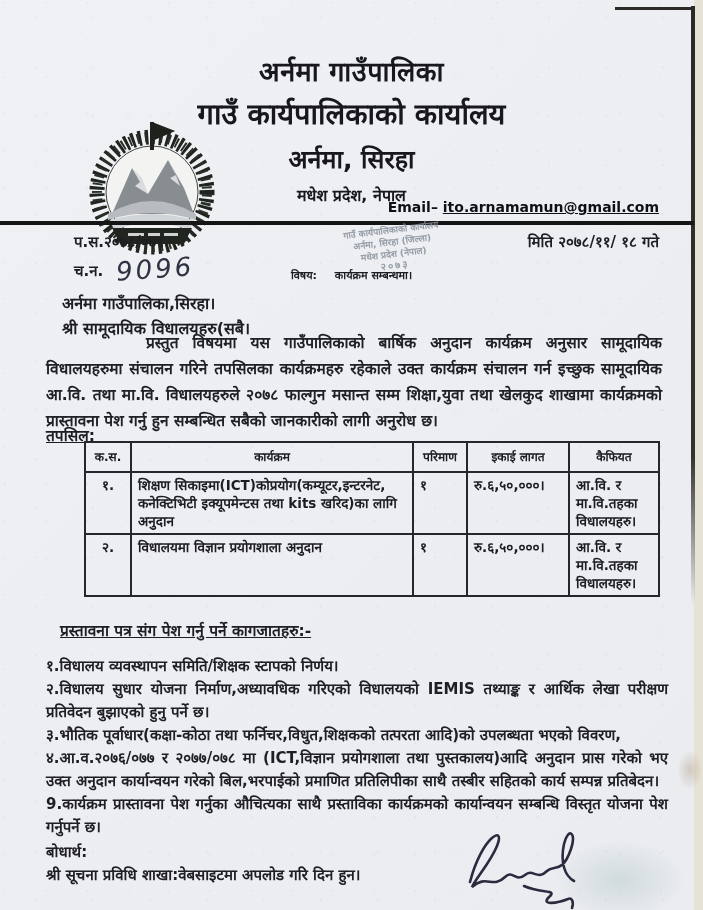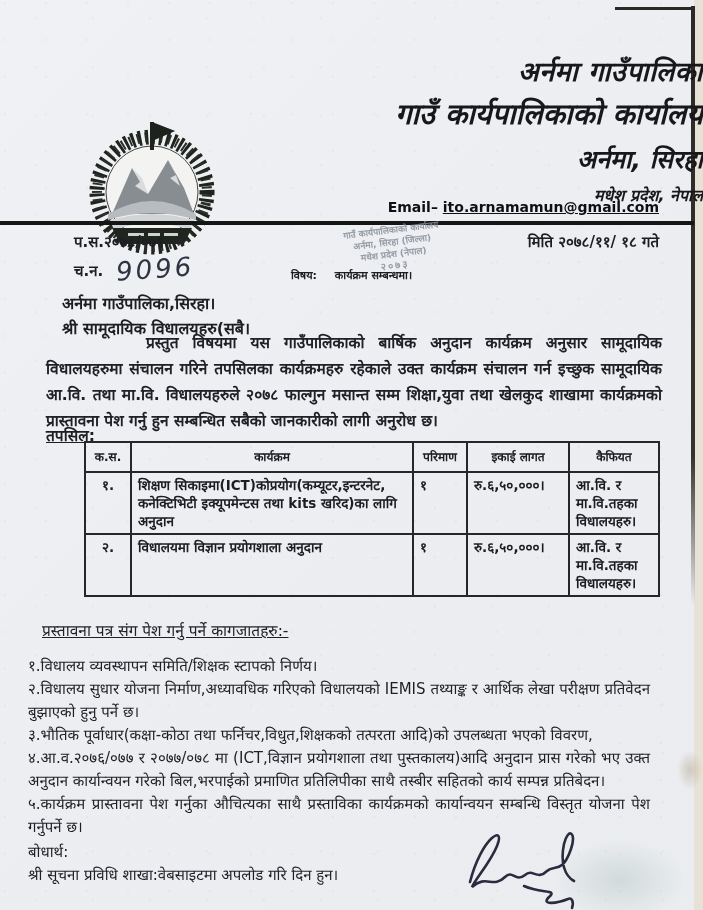--- a/index.html
+++ b/index.html
@@ -21,21 +21,21 @@
   .edge-strip{position:absolute;top:0;right:0;width:9px;height:100%;background:#e7e2d6;}
   .edge-line{position:absolute;top:6px;right:8px;width:4px;height:600px;
     background:linear-gradient(#2c2a26 0%,#35332e 75%,rgba(53,51,46,0) 100%);}
   .edge-top{position:absolute;top:7px;right:8px;width:80px;height:3px;background:#2c2a26;}
   .smudge-teal{position:absolute;right:18px;bottom:-10px;width:130px;height:80px;border-radius:50%;
     background:radial-gradient(ellipse at center, rgba(92,138,128,.18), rgba(92,138,128,0) 70%);}
   .smudge-warm{position:absolute;right:0;bottom:120px;width:26px;height:40px;border-radius:50%;
     background:radial-gradient(ellipse, rgba(130,95,50,.25), rgba(130,95,50,0) 70%);}
 
   
-  .hdr{position:absolute;left:0;width:100%;text-align:right;font-weight:bold;color:#17171c;font-style:italic;}
+  .hdr{position:absolute;left:0;width:100%;text-align:center;font-weight:bold;color:#17171c;}
   .hdr.t1{top:52px;font-size:27px;letter-spacing:.5px;}
   .hdr.t2{top:93px;font-size:29px;}
   .hdr.t3{top:141px;font-size:25px;}
   .hdr.t4{top:184px;font-size:16px;}
   .email-line{position:absolute;top:199px;right:44px;font-size:14px;font-weight:bold;color:#101014;margin-left:14px;}
   .email-line .addr{text-decoration:underline;}
 
   .emblem{position:absolute;left:78px;top:120px;width:148px;height:138px;}
 
   .divider{position:absolute;left:0;top:221px;width:694px;height:4px;background:#151515;}
@@ -63,22 +63,22 @@
   table.grant{position:absolute;left:84px;top:441px;width:574px;border-collapse:collapse;
     font-size:13.5px;line-height:18px;font-weight:bold;color:#1c1c22;table-layout:fixed;}
   table.grant th,table.grant td{border:2px solid #27272b;padding:3px 6px;vertical-align:top;background:transparent;}
   table.grant th{font-size:12px;padding:5px 4px;font-weight:bold;text-align:center;}
   col.c-sn{width:46px;}col.c-prog{width:282px;}col.c-qty{width:54px;}col.c-cost{width:102px;}col.c-rem{width:90px;}
   td.sn{text-align:center;}
   td.qty{padding-left:10px;}
   td.cost{padding-left:12px;}
   td.rem{text-align:left;}
 
-  .docs{position:absolute;left:28px;top:620px;width:622px;font-size:15px;line-height:23px;
-    font-weight:normal;text-align:justify;color:#1e1e24;}
+  .docs{position:absolute;left:46px;top:620px;width:622px;font-size:15px;line-height:23px;
+    font-weight:bold;text-align:justify;color:#1e1e24;}
   .docs .heading{text-decoration:underline;font-size:15.5px;margin-bottom:12px;margin-left:14px;text-align:left;}
   .docs .item{margin:0;}
   .docs .bodhartha{margin-top:2px;}
   .signature{position:absolute;left:452px;top:818px;}
   .sig-stroke{stroke:#2b2b40;stroke-width:2.6;fill:none;stroke-linecap:round;}
 </style>
 </head>
 <body>
 
 <div class="paper">
@@ -181,21 +181,21 @@
       </tr>
     </tbody>
   </table>
 
   <div class="docs">
     <div class="heading">प्रस्तावना पत्र संग पेश गर्नु पर्ने कागजातहरु:-</div>
     <div class="item">१.विधालय व्यवस्थापन समिति/शिक्षक स्टापको निर्णय।</div>
     <div class="item">२.विधालय सुधार योजना निर्माण,अध्यावधिक गरिएको विधालयको IEMIS तथ्याङ्क र आर्थिक लेखा परीक्षण प्रतिवेदन बुझाएको हुनु पर्ने छ।</div>
     <div class="item">३.भौतिक पूर्वाधार(कक्षा-कोठा तथा फर्निचर,विधुत,शिक्षकको तत्परता आदि)को उपलब्धता भएको विवरण,</div>
     <div class="item">४.आ.व.२०७६/०७७ र २०७७/०७८ मा (ICT,विज्ञान प्रयोगशाला तथा पुस्तकालय)आदि अनुदान प्रास गरेको भए उक्त अनुदान कार्यान्वयन गरेको बिल,भरपाईको प्रमाणित प्रतिलिपीका साथै तस्बीर सहितको कार्य सम्पन्न प्रतिबेदन।</div>
-    <div class="item">५.कार्यक्रम प्रास्तावना पेश गर्नुका औचित्यका साथै प्रस्ताविका कार्यक्रमको कार्यान्वयन सम्बन्धि विस्तृत योजना पेश गर्नुपर्ने छ।</div>
+    <div class="item">9.कार्यक्रम प्रास्तावना पेश गर्नुका औचित्यका साथै प्रस्ताविका कार्यक्रमको कार्यान्वयन सम्बन्धि विस्तृत योजना पेश गर्नुपर्ने छ।</div>
     <div class="bodhartha">बोधार्थ:</div>
     <div>श्री सूचना प्रविधि शाखा:वेबसाइटमा अपलोड गरि दिन हुन।</div>
   </div>
 
   <svg class="signature" width="170" height="95" viewBox="0 0 170 95">
     <path class="sig-stroke" d="M18,64 C30,18 54,6 45,28 C38,45 24,60 20,69 C34,56 41,71 53,59 C61,51 63,65 73,57 C81,50 85,63 95,53 C102,46 110,57 119,31 C125,14 116,9 112,26 C108,45 113,58 122,63"></path>
     <path class="sig-stroke" d="M72,68 C90,76 106,71 97,79 C88,88 106,85 116,81 C120,79 122,84 120,90"></path>
   </svg>
 
 </div>

